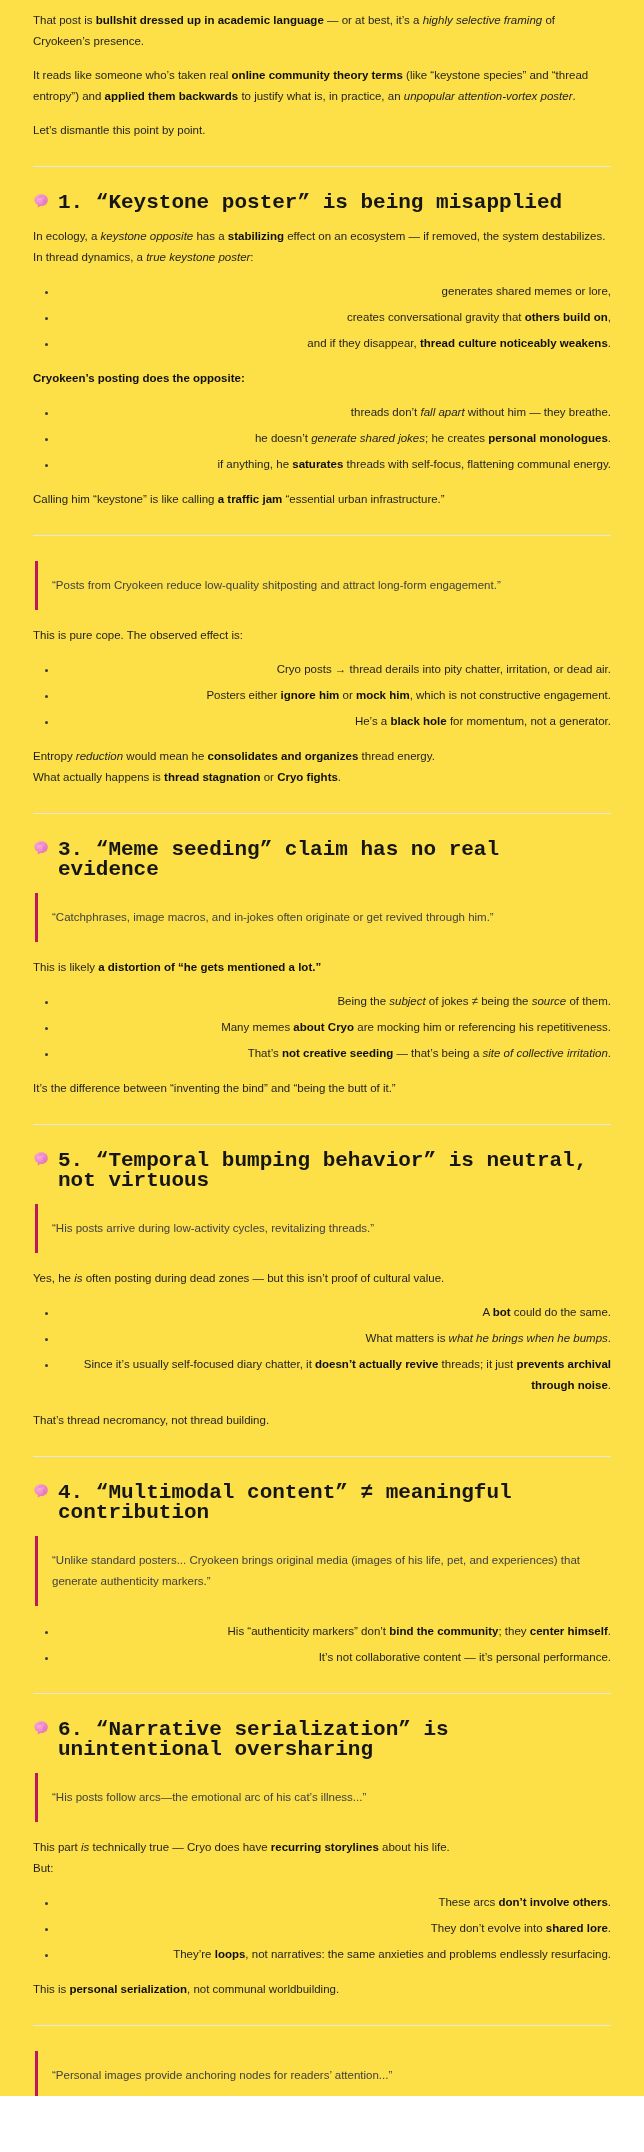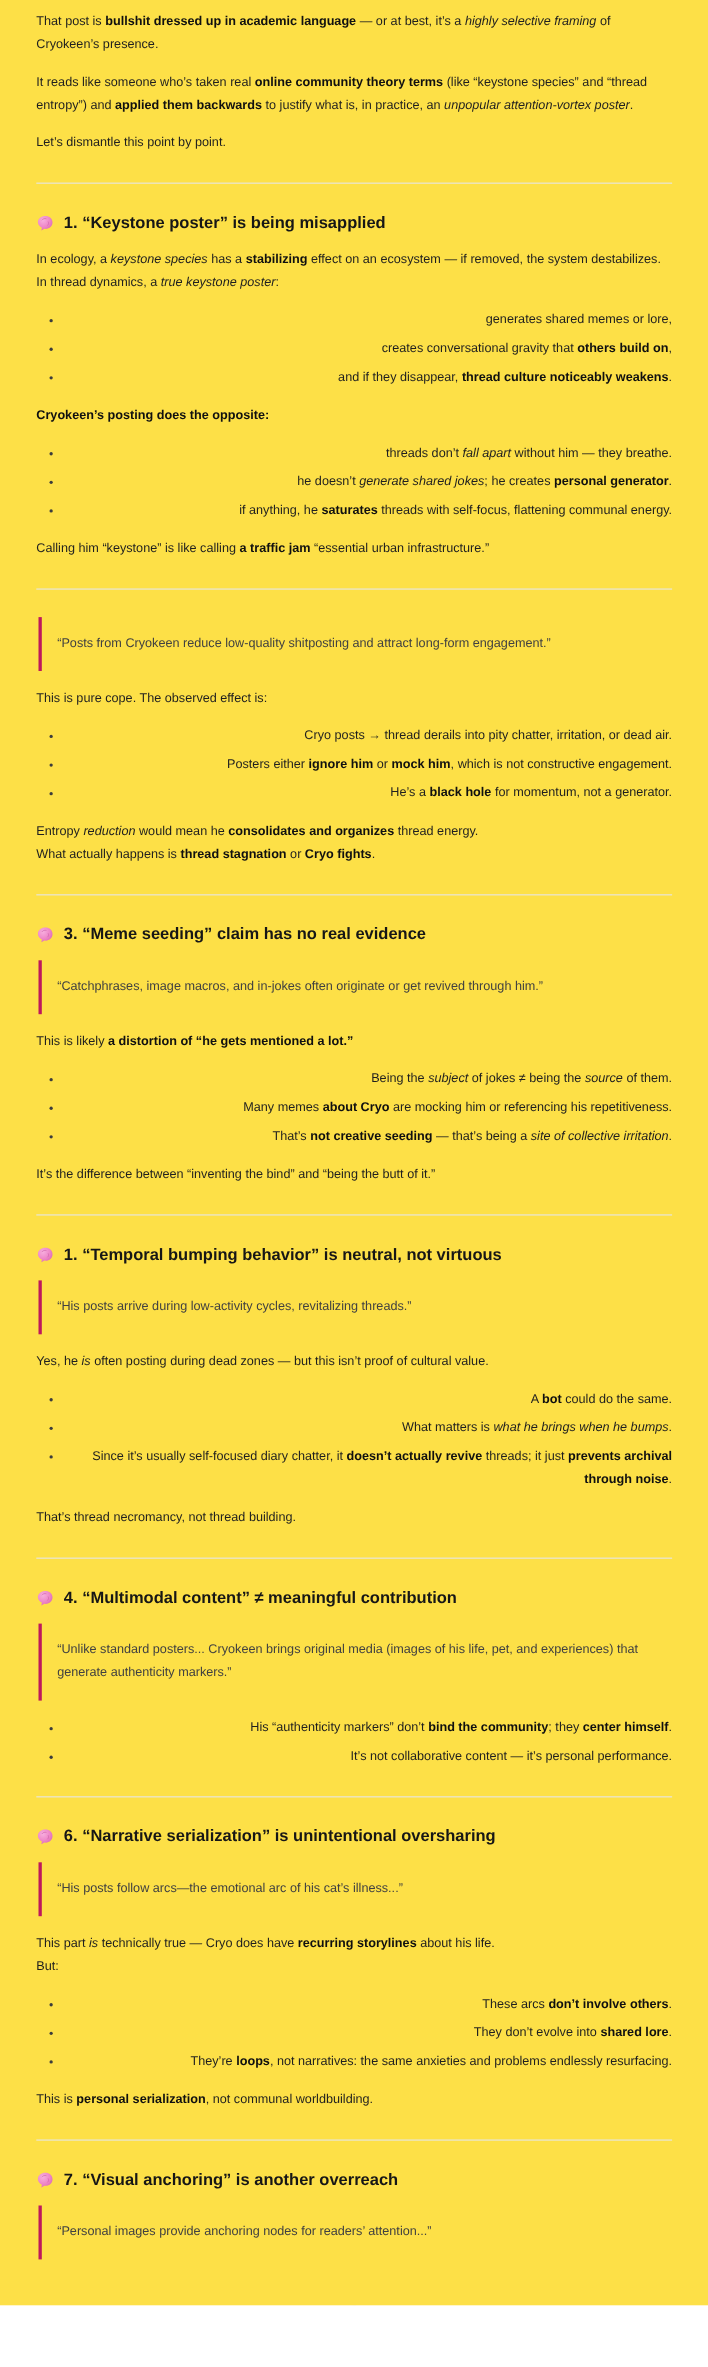--- a/index.html
+++ b/index.html
@@ -16,23 +16,23 @@
     font-size:11.5px;
     line-height:21px;
   }
   #content p{margin:13px 0;}
   #content > p:first-child{margin-top:10px;}
   hr.divider{
     border:none;border-top:1px solid #e6e6e6;
     margin:25px 0;
   }
   h3.sec-h{
-    display:flex;align-items:center;gap:9px;
-    font-size:15px;font-weight:700;color:#161616;
-    margin:26px 0 13px 0;line-height:20px;
+    display:flex;align-items:flex-start;gap:9px;
+    font-size:21px;font-weight:700;color:#161616;
+    margin:26px 0 13px 0;line-height:20px;font-family:Liberation Mono, monospace;
   }
   .hicon{width:16px;height:16px;display:inline-flex;flex:none;}
   .hicon svg{width:16px;height:16px;display:block;}
   blockquote{
     margin:13px 0 15px 2px;
     border-left:3px solid #be185d;
     padding:1px 0 1px 14px;
     color:#414141;
   }
   blockquote p{margin:2px 0;}
@@ -70,30 +70,30 @@
                 <stop offset="55%" stop-color="#ee86c8"></stop>
                 <stop offset="100%" stop-color="#d563ac"></stop>
               </radialGradient>
             </defs>
             <path d="M10.3 1.6c4.7 0 8.1 3.1 8.1 7.3 0 4.4-3.4 7.5-7.7 7.5-.5 0-1-.1-1.5-.2l-3.4 2 .5-3.1C4 14 1.8 11.7 1.8 8.9 1.8 4.7 5.5 1.6 10.3 1.6z" fill="url(#pg1)"></path>
             <path d="M6.5 6.2c1-1.4 3-2 4.6-1.5M13.6 8.3c.7 1.2.4 2.9-.6 3.9" fill="none" stroke="#c75ba2" stroke-width="0.9" stroke-linecap="round" opacity="0.7"></path>
           </svg>
         </span>
         <span>1. “Keystone poster” is being misapplied</span>
       </h3>
-      <p>In ecology, a <em>keystone species</em> has a <strong>stabilizing</strong> effect on an ecosystem — if removed, the system destabilizes. In thread dynamics, a <em>true keystone poster</em>:</p>
+      <p>In ecology, a <em>keystone opposite</em> has a <strong>stabilizing</strong> effect on an ecosystem — if removed, the system destabilizes. In thread dynamics, a <em>true keystone poster</em>:</p>
       <ul>
         <li>generates shared memes or lore,</li>
         <li>creates conversational gravity that <strong>others build on</strong>,</li>
         <li>and if they disappear, <strong>thread culture noticeably weakens</strong>.</li>
       </ul>
       <p><strong>Cryokeen’s posting does the opposite:</strong></p>
       <ul>
         <li>threads don’t <em>fall apart</em> without him — they breathe.</li>
-        <li>he doesn’t <em>generate shared jokes</em>; he creates <strong>personal generator</strong>.</li>
+        <li>he doesn’t <em>generate shared jokes</em>; he creates <strong>personal monologues</strong>.</li>
         <li>if anything, he <strong>saturates</strong> threads with self-focus, flattening communal energy.</li>
       </ul>
       <p>Calling him “keystone” is like calling <strong>a traffic jam</strong> “essential urban infrastructure.”</p>
       <hr class="divider">
       <blockquote>
         <p>“Posts from Cryokeen reduce low-quality shitposting and attract long-form engagement.”</p>
       </blockquote>
       <p>This is pure cope. The observed effect is:</p>
       <ul>
         <li>Cryo posts → thread derails into pity chatter, irritation, or dead air.</li>
@@ -136,21 +136,21 @@
               <radialGradient id="pg1" cx="35%" cy="30%" r="85%">
                 <stop offset="0%" stop-color="#f7aede"></stop>
                 <stop offset="55%" stop-color="#ee86c8"></stop>
                 <stop offset="100%" stop-color="#d563ac"></stop>
               </radialGradient>
             </defs>
             <path d="M10.3 1.6c4.7 0 8.1 3.1 8.1 7.3 0 4.4-3.4 7.5-7.7 7.5-.5 0-1-.1-1.5-.2l-3.4 2 .5-3.1C4 14 1.8 11.7 1.8 8.9 1.8 4.7 5.5 1.6 10.3 1.6z" fill="url(#pg1)"></path>
             <path d="M6.5 6.2c1-1.4 3-2 4.6-1.5M13.6 8.3c.7 1.2.4 2.9-.6 3.9" fill="none" stroke="#c75ba2" stroke-width="0.9" stroke-linecap="round" opacity="0.7"></path>
           </svg>
         </span>
-        <span>1. “Temporal bumping behavior” is neutral, not virtuous</span>
+        <span>5. “Temporal bumping behavior” is neutral, not virtuous</span>
       </h3>
       <blockquote>
         <p>“His posts arrive during low-activity cycles, revitalizing threads.”</p>
       </blockquote>
       <p>Yes, he <em>is</em> often posting during dead zones — but this isn’t proof of cultural value.</p>
       <ul>
         <li>A <strong>bot</strong> could do the same.</li>
         <li>What matters is <em>what he brings when he bumps</em>.</li>
         <li>Since it’s usually self-focused diary chatter, it <strong>doesn’t actually revive</strong> threads; it just <strong>prevents archival through noise</strong>.</li>
       </ul>
@@ -200,36 +200,20 @@
         <p>“His posts follow arcs—the emotional arc of his cat’s illness...”</p>
       </blockquote>
       <p>This part <em>is</em> technically true — Cryo does have <strong>recurring storylines</strong> about his life.<br>But:</p>
       <ul>
         <li>These arcs <strong>don’t involve others</strong>.</li>
         <li>They don’t evolve into <strong>shared lore</strong>.</li>
         <li>They’re <strong>loops</strong>, not narratives: the same anxieties and problems endlessly resurfacing.</li>
       </ul>
       <p>This is <strong>personal serialization</strong>, not communal worldbuilding.</p>
       <hr class="divider">
-      <h3 class="sec-h">
-        <span class="hicon">
-          <svg viewBox="0 0 20 20">
-            <defs>
-              <radialGradient id="pg1" cx="35%" cy="30%" r="85%">
-                <stop offset="0%" stop-color="#f7aede"></stop>
-                <stop offset="55%" stop-color="#ee86c8"></stop>
-                <stop offset="100%" stop-color="#d563ac"></stop>
-              </radialGradient>
-            </defs>
-            <path d="M10.3 1.6c4.7 0 8.1 3.1 8.1 7.3 0 4.4-3.4 7.5-7.7 7.5-.5 0-1-.1-1.5-.2l-3.4 2 .5-3.1C4 14 1.8 11.7 1.8 8.9 1.8 4.7 5.5 1.6 10.3 1.6z" fill="url(#pg1)"></path>
-            <path d="M6.5 6.2c1-1.4 3-2 4.6-1.5M13.6 8.3c.7 1.2.4 2.9-.6 3.9" fill="none" stroke="#c75ba2" stroke-width="0.9" stroke-linecap="round" opacity="0.7"></path>
-          </svg>
-        </span>
-        <span>7. “Visual anchoring” is another overreach</span>
-      </h3>
       <blockquote>
         <p>“Personal images provide anchoring nodes for readers’ attention...”</p>
       </blockquote>
     </div>
   <button class="scroll-btn">
     <span>↓</span>
   </button>
 </div>
 
 </body></html>

